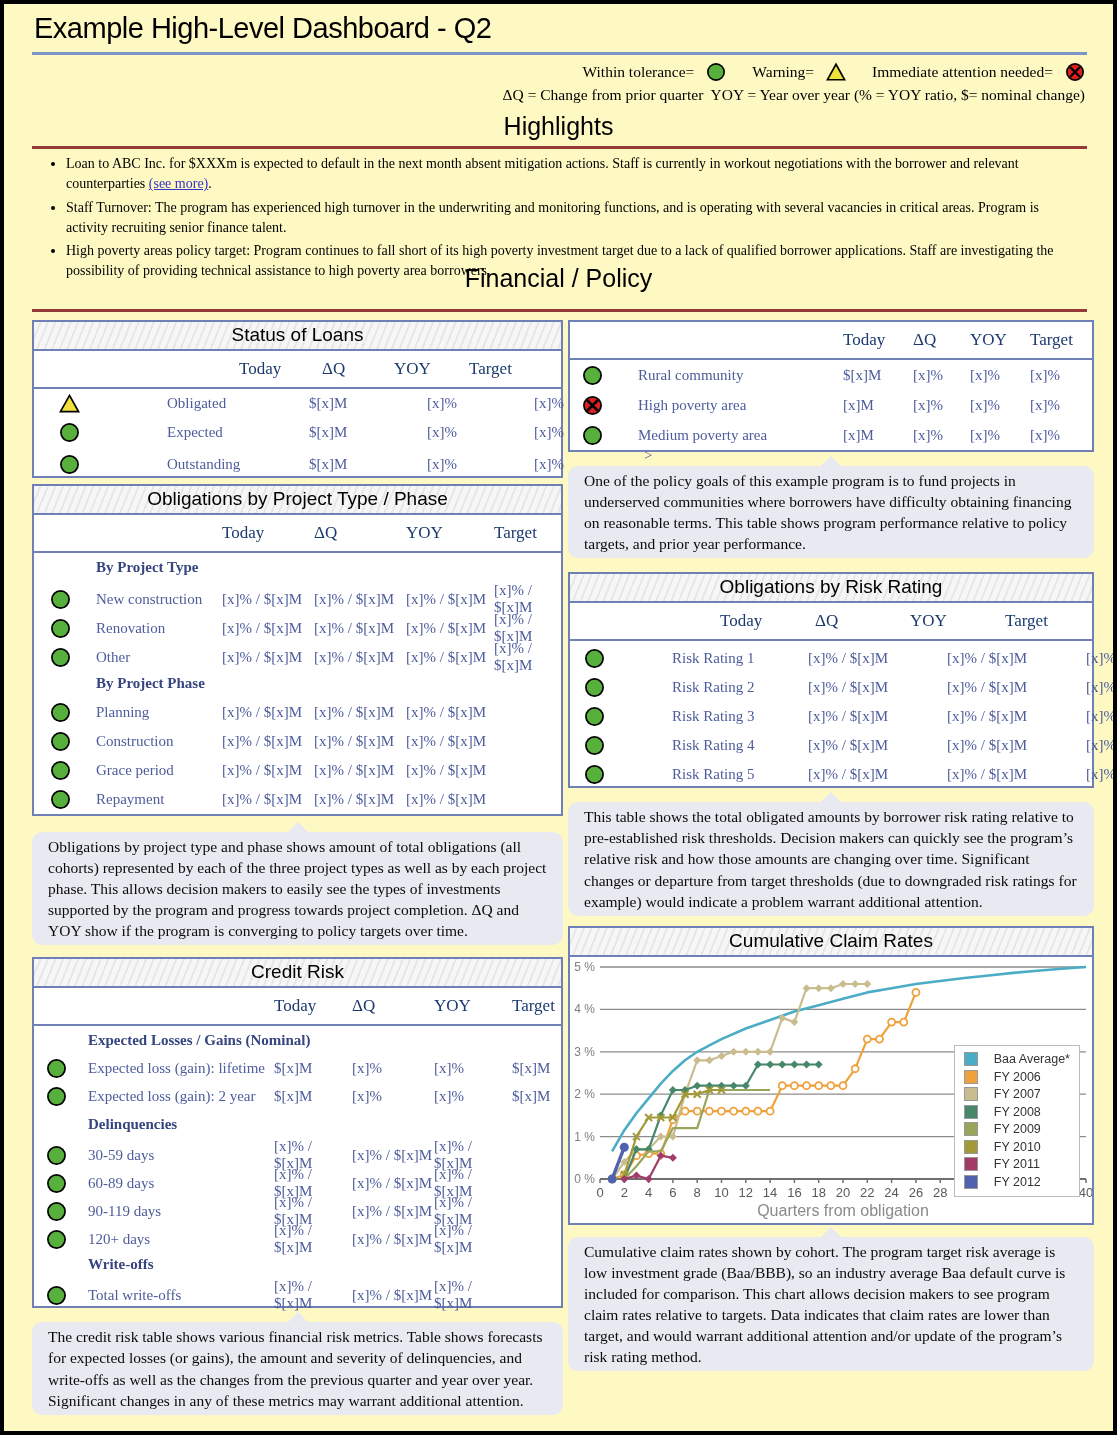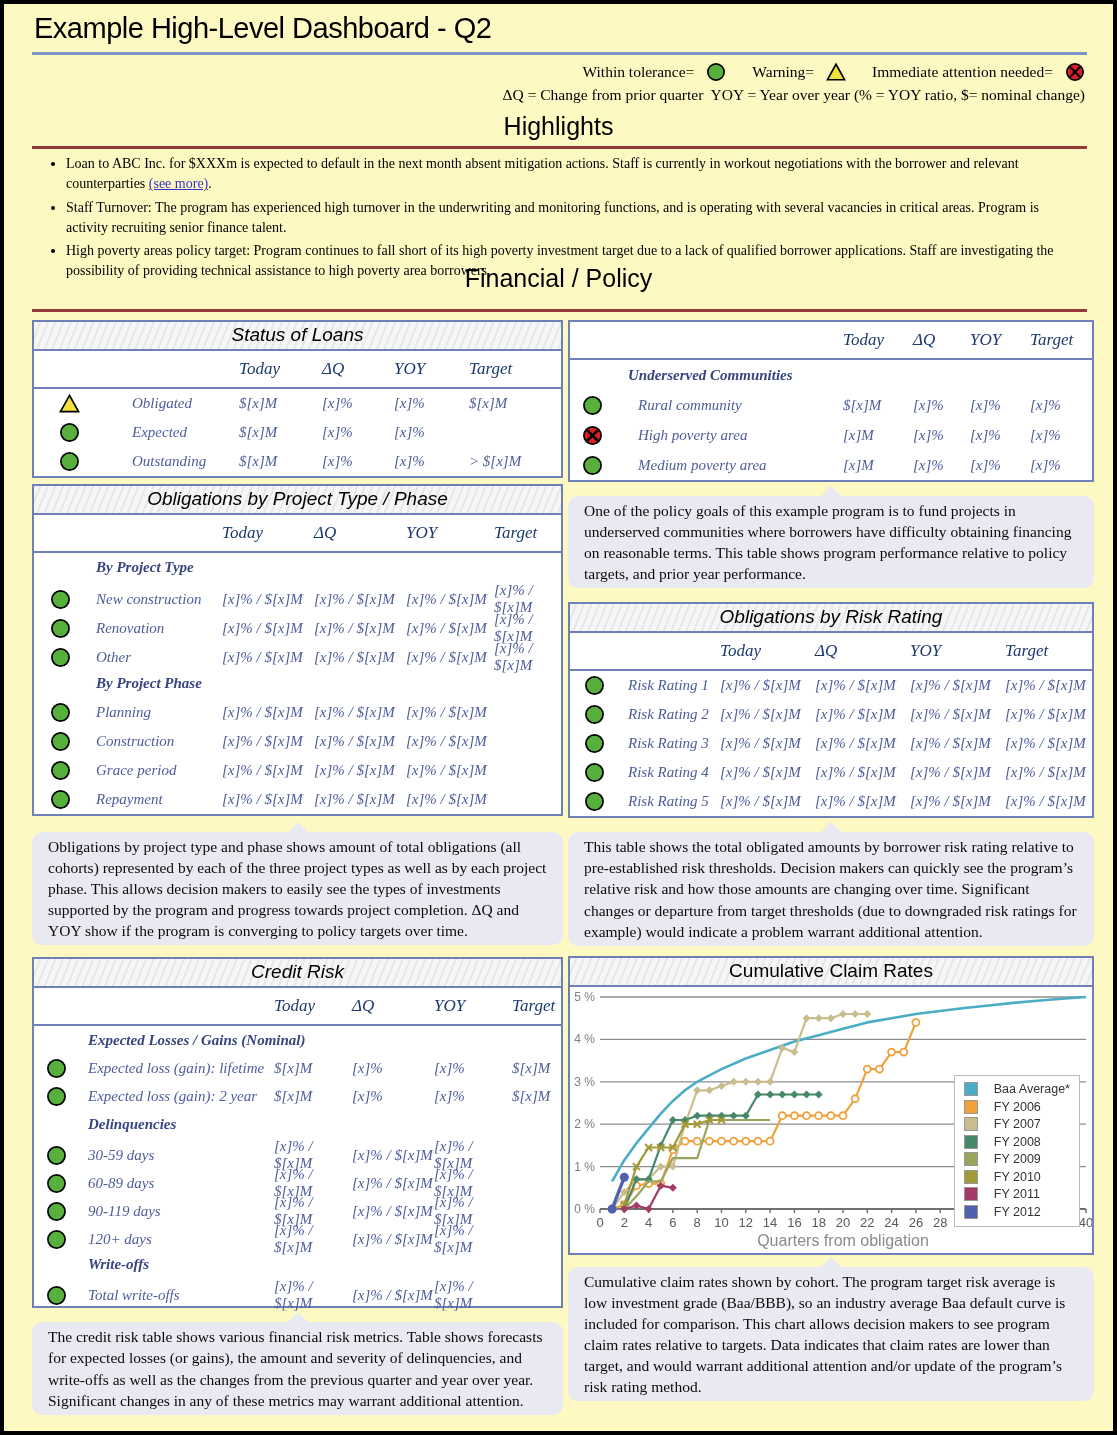--- a/index.html
+++ b/index.html
@@ -23,37 +23,37 @@
   .h-finpol{position:absolute;top:260px;left:0;right:0;}
   
   .bullets{position:absolute;top:150px;left:44px;right:30px;}
   .bullets ul{margin:0;padding-left:18px;}
   .bullets li{font-size:14px;line-height:1.45;margin-bottom:3px;color:#000;}
   a.more{color:#3333cc;text-decoration:underline;}
   
   .cols{position:absolute;top:316px;left:28px;right:27px;display:flex;gap:5px;align-items:flex-start;}
   .col-l{width:531px;flex:none;} .col-r{width:526px;flex:none;}
   
-  .mtable{border:2px solid #6f80b8;background:#fff;font-style:italic;}
+  .mtable{border:2px solid #6f80b8;background:#fff;}
   .tbar{background:repeating-linear-gradient(112deg,#f6f6f7 0 5px,#e7e7ea 5px 7px);
         border-bottom:2px solid #6f80b8;text-align:center;
         font-family:"Liberation Sans",sans-serif;font-size:19px;color:#000;
         padding:2px 0 3px;}
   .thead{display:grid;align-items:center;height:36px;border-bottom:2px solid #6f80b8;
          font-size:17px;color:#1c3a6e;}
   .trow{display:grid;align-items:center;font-size:15px;color:#4d5c9b;}
   .trow .lab{padding-left:10px;}
   .trow.section{font-weight:bold;color:#36457f;}
   .t-status .thead,.t-status .trow{grid-template-columns:70px 135px 83px 72px 75px 1fr;}
   .t-wide .thead,.t-wide .trow{grid-template-columns:52px 136px 92px 92px 88px 1fr;}
   .t-policy .thead,.t-policy .trow{grid-template-columns:44px 229px 70px 57px 60px 1fr;}
   .t-risk .thead,.t-risk .trow{grid-template-columns:48px 102px 95px 95px 95px 1fr;}
   .t-credit .thead,.t-credit .trow{grid-template-columns:44px 196px 78px 82px 78px 1fr;}
-  .t-status .trow{height:29px;} .t-wide .trow{height:29px;} .t-policy .trow{height:30px;}
-  .t-risk .trow{height:29px;} .t-credit .trow{height:28px;}
+  .t-status .trow{height:29px;gap:35px;} .t-wide .trow{height:29px;} .t-policy .trow{height:30px;}
+  .t-risk .trow{height:29px;gap:44px;} .t-credit .trow{height:28px;}
   .t-policy .trow .lab{padding-left:24px;} .t-policy .trow.section .lab{padding-left:14px;}
   .t-status .trow .lab{padding-left:28px;}
   .icn{display:flex;justify-content:center;align-items:center;}
   
   .callout{position:relative;background:#e9eaf1;border-radius:10px;padding:4px 16px;
            font-size:15.5px;line-height:1.36;color:#0a0a0a;margin-top:16px;}
   .callout::before{content:"";position:absolute;top:-10px;left:50%;transform:translateX(-50%);
            border-left:11px solid transparent;border-right:11px solid transparent;
            border-bottom:11px solid #e9eaf1;}
   
@@ -370,24 +370,20 @@
     </div>
     <div class="col-r">
       <div class="mtable t-policy">
           <div class="thead">
             <span></span>
             <span></span>
             <span>Today</span>
             <span>ΔQ</span>
             <span>YOY</span>
             <span>Target</span>
-          </div>
-          <div class="trow section">
-            <span></span>
-            <span class="lab" style="grid-column:2/7">Underserved Communities</span>
           </div>
           <div class="trow">
             <span class="icn">
               <svg viewBox="0 0 22 22" width="21" height="21">
                 <circle cx="11" cy="11" r="9" fill="#57b03c" stroke="#000" stroke-width="1.8"></circle>
               </svg>
             </span>
             <span class="lab">Rural community</span>
             <span>$[x]M</span>
             <span>[x]%</span>

